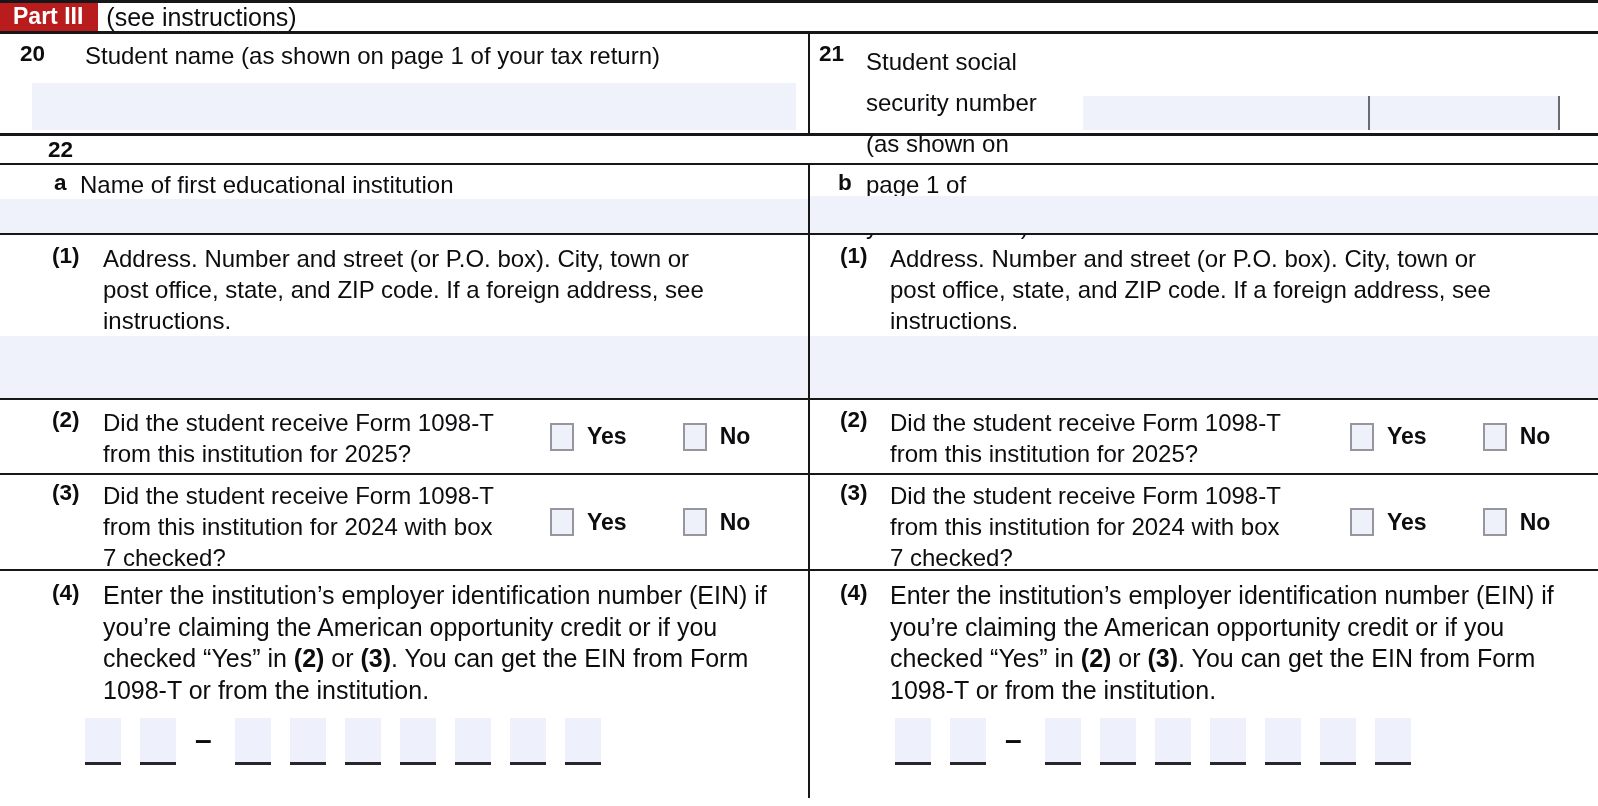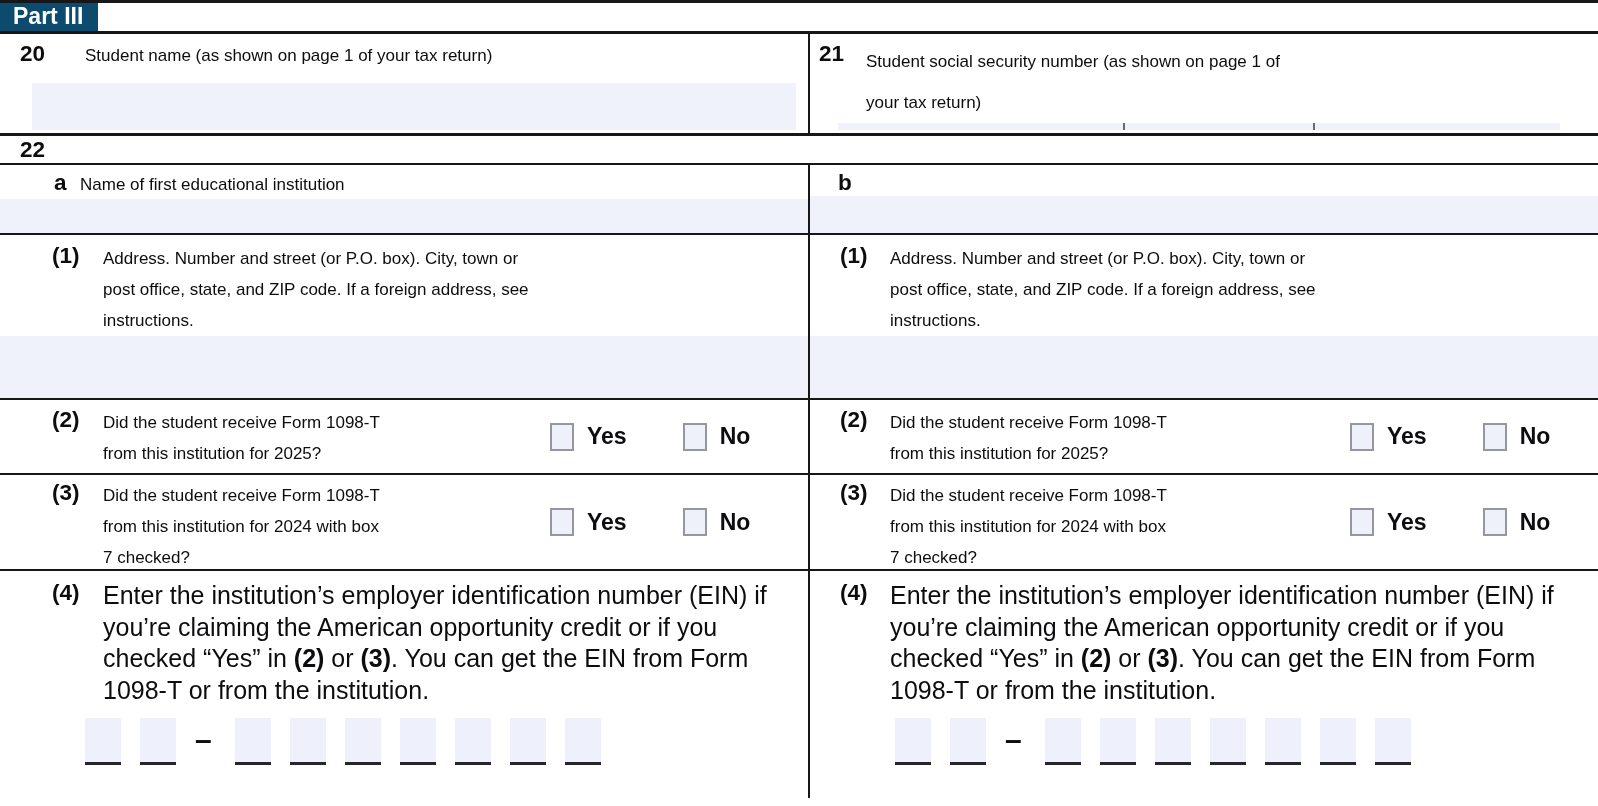--- a/index.html
+++ b/index.html
@@ -10,67 +10,67 @@
     font-family: "Liberation Sans", sans-serif;
     color: #0d0d10;
     position: relative;
     overflow: hidden;
   }
   .rule-top { height: 3px; background: #17171a; }
 
   
   .part-header { height: 31px; display: flex; align-items: center; border-bottom: 3px solid #17171a; }
   .part-badge {
-    background: #0c4a6e; color: #fff; font-weight: bold; font-size: 23px;
+    background: #b91c1c; color: #fff; font-weight: bold; font-size: 23px;
     height: 100%; display: flex; align-items: center; padding: 0 15px 2px 13px;
   }
   .part-title { font-weight: bold; font-size: 25px; margin-left: 37px; }
   .part-suffix { font-weight: normal; font-size: 25px; margin-left: 8px; }
 
   
   .field { background: #f0f2fb; }
   .num { font-weight: bold; font-size: 22.5px; flex: none; }
-  .lbl { font-size: 17px; line-height: 29px; }
+  .lbl { font-size: 24px; line-height: 29px; }
   .pre { white-space: pre-line; }
 
   
   .row-2021 { display: flex; height: 102px; border-bottom: 3px solid #17171a; }
   .cell-20 { width: 810px; border-right: 2px solid #17171a; display: flex; flex-direction: column; padding-top: 7px; }
   .cell-20 .num { padding-left: 20px; width: 85px; }
   .field-20 { margin: auto 12px 3px 32px; height: 47px; }
-  .cell-21 { flex: 1; display: flex; flex-direction: column; padding-top: 7px; }
+  .cell-21 { flex: 1; display: flex; flex-direction: row; padding-top: 7px; }
   .cell-21 .num { padding-left: 9px; width: 56px; }
   .cell-21 .lbl { line-height: 41px; }
   .field-ssn { margin: auto 38px 3px 28px; height: 34px; display: flex; }
   .ssn-seg { height: 100%; }
   .ssn-seg.s1 { width: 287px; border-right: 2px solid #6a6a72; }
   .ssn-seg.s2 { width: 190px; border-right: 2px solid #6a6a72; }
   .ssn-seg.s3 { flex: 1; }
   .nlline { display: flex; }
 
   
   .row-22 { height: 29px; border-bottom: 2px solid #17171a; display: flex; align-items: center; }
-  .row-22 .num { padding-left: 20px; width: 85px; }
+  .row-22 .num { padding-left: 20px; width: 85px; margin-left: 28px; }
 
   
   .columns { display: flex; height: 633px; }
   .col { display: flex; flex-direction: column; }
   .col-a { width: 810px; border-right: 2px solid #17171a; }
   .col-b { flex: 1; }
 
   .row-name { height: 70px; border-bottom: 2px solid #17171a; display: flex; flex-direction: column; }
   .name-line { display: flex; padding-top: 5px; }
   .col-a .letter { font-weight: bold; font-size: 22.5px; padding-left: 54px; width: 80px; flex: none; }
   .col-b .letter { font-weight: bold; font-size: 22.5px; padding-left: 28px; width: 57px; flex: none; }
   .field-name { height: 37px; margin-top: auto; width: 100%; }
 
   .q-line { display: flex; }
   .col-a .q-num { padding-left: 52px; width: 103px; }
   .col-b .q-num { padding-left: 30px; width: 80px; }
-  .q-text { font-size: 17px; line-height: 31px; }
+  .q-text { font-size: 24px; line-height: 31px; }
 
   .row-address { height: 165px; border-bottom: 2px solid #17171a; display: flex; flex-direction: column; }
   .row-address .q-line { padding-top: 8px; }
   .field-address { height: 71px; margin-top: auto; width: 100%; }
 
   .row-q { position: relative; border-bottom: 2px solid #17171a; }
   .row-q2 { height: 75px; } .row-q2 .q-line { padding-top: 7px; }
   .row-q3 { height: 96px; } .row-q3 .q-line { padding-top: 5px; }
 
   .checkbox-group { position: absolute; top: 50%; transform: translateY(-50%); display: flex; align-items: center; }
@@ -90,20 +90,21 @@
   .ein-dash { font-weight: bold; font-size: 30px; margin: 0 23px 10px 0; line-height: 1; }
 </style>
 </head>
 <body>
 
 <div class="page">
   <div class="rule-top"></div>
 
   <div class="part-header">
     <div class="part-badge">Part III</div>
+    <div class="part-suffix">(see instructions)</div>
   </div>
 
   <div class="row-2021">
     <div class="cell-20">
       <div class="nlline">
         <span class="num">20</span>
         <span class="lbl">Student name (as shown on page 1 of your tax return)</span>
       </div>
       <div class="field field-20"></div>
     </div>

